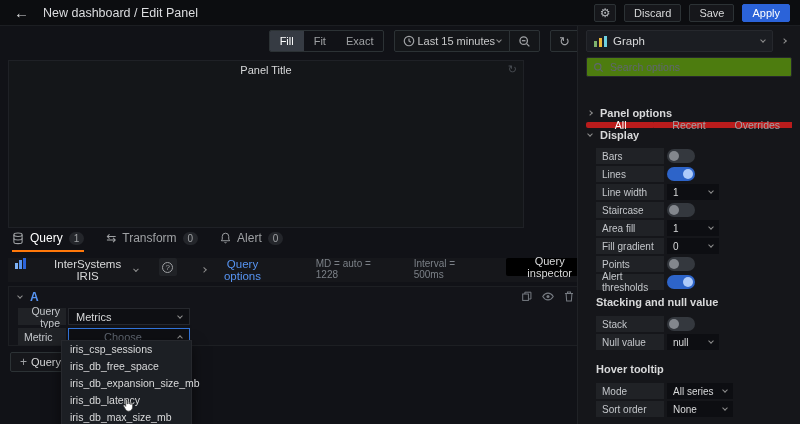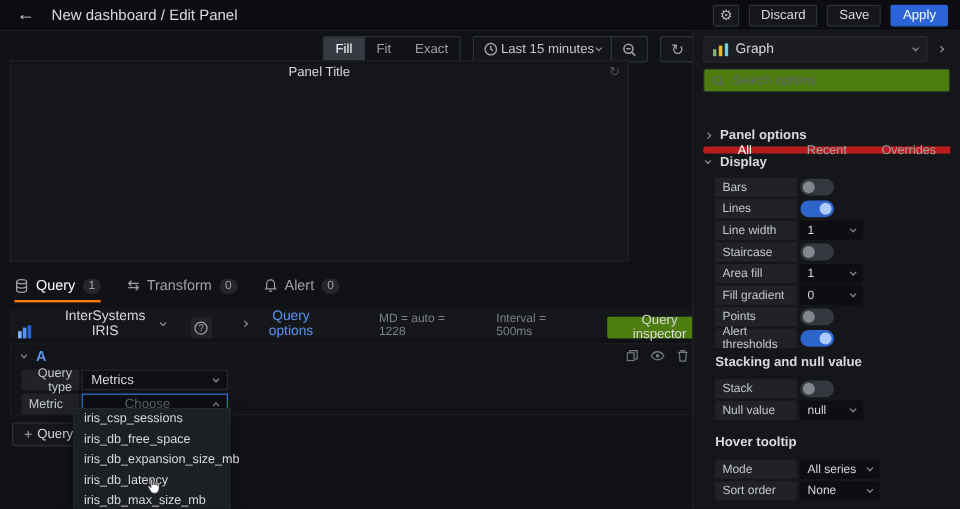--- a/index.html
+++ b/index.html
@@ -27,43 +27,43 @@
   .seg { display:flex; border:1px solid #2c3235; border-radius:2px; height:22px; overflow:hidden; }
   .seg-btn { background:transparent; border:0; color:#9fa1a4; font-size:11px; padding:0 10px; }
   .seg-btn.active { background:#363b43; color:#fff; }
   .joined { display:flex; height:22px; }
   .tbtn { background:#141619; border:1px solid #2c3235; color:#c7c8c9; font-size:11px; display:flex; align-items:center; gap:2px; padding:0 8px;justify-content:flex-end; }
   .joined .tbtn + .tbtn { margin-left:-1px; }
   .joined .tbtn:first-child { border-radius:2px 0 0 2px; }
   .joined .tbtn:last-child { border-radius:0 2px 2px 0; }
 
   
-  .panel { position:absolute; left:8px; top:50px; width:516px; height:168px; background:#141619; border:1px solid #1f2126; }
+  .panel { position:absolute; left:8px; top:60px; width:516px; height:168px; background:#141619; border:1px solid #1f2126; }
   .panel-header { position:relative; height:18px; display:flex; align-items:center; justify-content:center; }
   .panel-title { font-size:11px; font-weight:500; color:#d8d9da; }
   .panel-refresh { position:absolute; right:6px; top:2px; color:#4a4e54; font-size:11px; }
 
   
   .etabs { position:absolute; left:12px; top:231px; display:flex; gap:22px; }
   .etab { display:flex; align-items:center; gap:6px; color:#9fa1a4; font-size:12px; padding-bottom:5px; border-bottom:2px solid transparent; cursor:pointer; }
   .etab.active { color:#fff; font-weight:500; border-bottom-color:#ff780a; }
   .badge { background:#24262b; border-radius:8px; padding:0 5px; font-size:10px; color:#9fa1a4; height:13px; line-height:13px; }
   .tab-ico { color:#9fa1a4; font-size:12px; line-height:1; display:flex; }
 
   
-  .ds-row { position:absolute; left:8px; top:258px; width:592px; height:24px; background:#16171b; display:flex; align-items:flex-end; gap:21px; padding:0 7px; }
+  .ds-row { position:absolute; left:8px; top:258px; width:592px; height:24px; background:#16171b; display:flex; align-items:flex-start; gap:21px; padding:0 7px; }
   .ds-logo { display:flex; align-items:flex-end; gap:1px; height:11px; }
   .ds-logo i { display:block; width:3px; background:#3274d9; }
   .ds-logo i:nth-child(1){height:6px;background:#7eb2f5;} .ds-logo i:nth-child(2){height:9px;background:#5794f2;} .ds-logo i:nth-child(3){height:11px;background:#2b63d9;}
   .ds-picker { background:none; border:0; color:#d8d9da; font-size:11.5px; font-weight:500; display:flex; align-items:center; gap:6px; }
   .helpbtn { width:20px; height:18px; background:#202226; border:0; border-radius:2px; display:flex; align-items:center; justify-content:center; }
   .qmark { width:11px; height:11px; border:1px solid #9fa1a4; border-radius:50%; color:#9fa1a4; font-size:8px; line-height:10px; text-align:center; display:block; }
   .qopts { background:none; border:0; color:#5794f2; font-size:11.5px; display:flex; align-items:center; gap:6px; margin-left:4px; }
   .stat { color:#7b8087; font-size:10px; margin-right:6px; }
-  .btn.small { height:18px; background:#4d7c0f; border:0; }
+  .btn.small { height:18px; background:#000000; border:0; }
 
   
   .qcard { position:absolute; left:8px; top:286px; width:592px; height:60px; background:#131419; border:1px solid #1d1f23; }
   .qhead { height:19px; display:flex; align-items:center; gap:8px; padding:0 9px; }
   .qletter { color:#5794f2; font-size:12px; font-weight:700; }
   .qicons { display:flex; align-items:center; gap:10px; color:#767b82; }
   .drag-dots { width:2px; height:2px; background:#767b82; border-radius:50%; box-shadow:4px 0 0 #767b82,0 4px 0 #767b82,4px 4px 0 #767b82,0 8px 0 #767b82,4px 8px 0 #767b82; margin:-8px 4px 0 0; display:inline-block; }
   .frow { display:flex; height:17px; margin:2px 0 3px 9px; font-size:10.5px; }
   .flabel { width:48px; background:#202226; color:#c4c7cb; display:flex; align-items:center; padding:0 6px;text-align:right; }
   .fsel { width:122px; margin-left:2px; background:#0e0f13; border:1px solid #26282d; color:#d8d9da; font-size:11px; display:flex; align-items:center; justify-content:space-between; padding:0 7px; }

